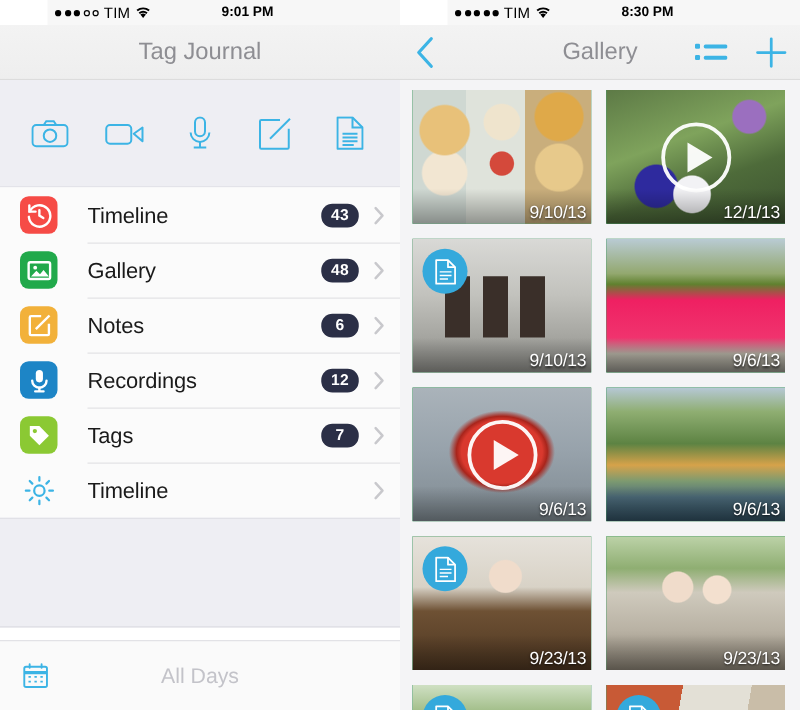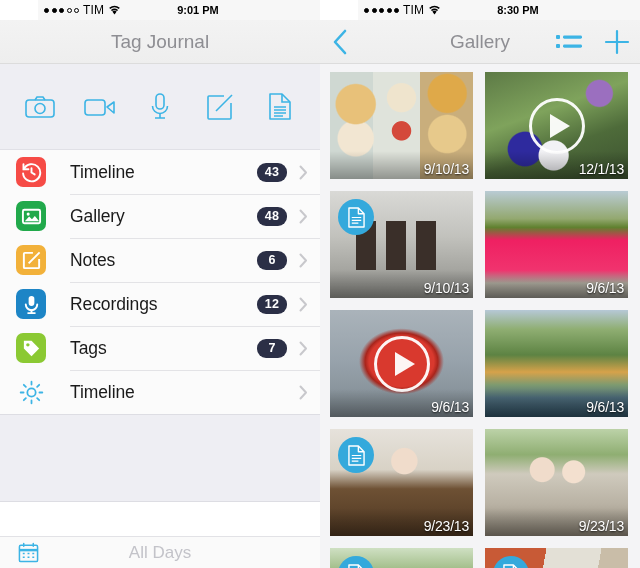--- a/index.html
+++ b/index.html
@@ -109,21 +109,21 @@
   .chev { margin-left: 12px; width: 9px; height: 15px; flex: 0 0 auto; }
 
   .menu-filler {
     background: #eeeef3;
     border-top: 1px solid #dddde3;
     border-bottom: 1px solid #dddde3;
   }
 
   
   .bottombar {
-    position: absolute; bottom: 0; left: 0; width: 100%; height: 32px;
+    position: absolute; bottom: 0; left: 0; width: 100%; height: 56px;
     background: #fafafa;
     display: flex; align-items: center; padding: 0 18px;
     border-top: 1px solid #e2e2e6;
   }
   .bottombar .label {
     position: absolute; left: 0; right: 0; text-align: center;
     font-size: 17px; color: #c3c3c9;
   }
 
   

